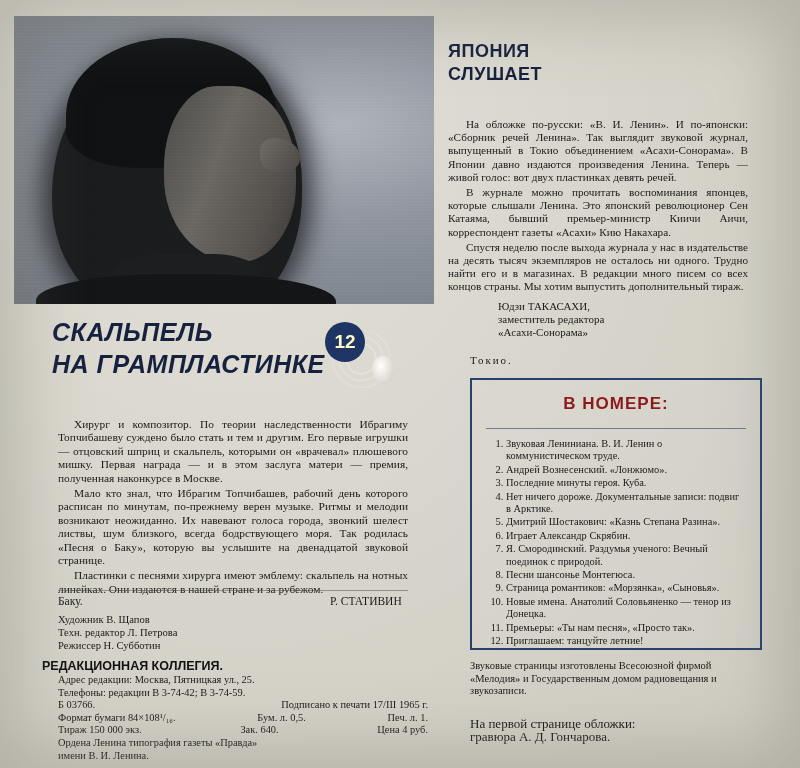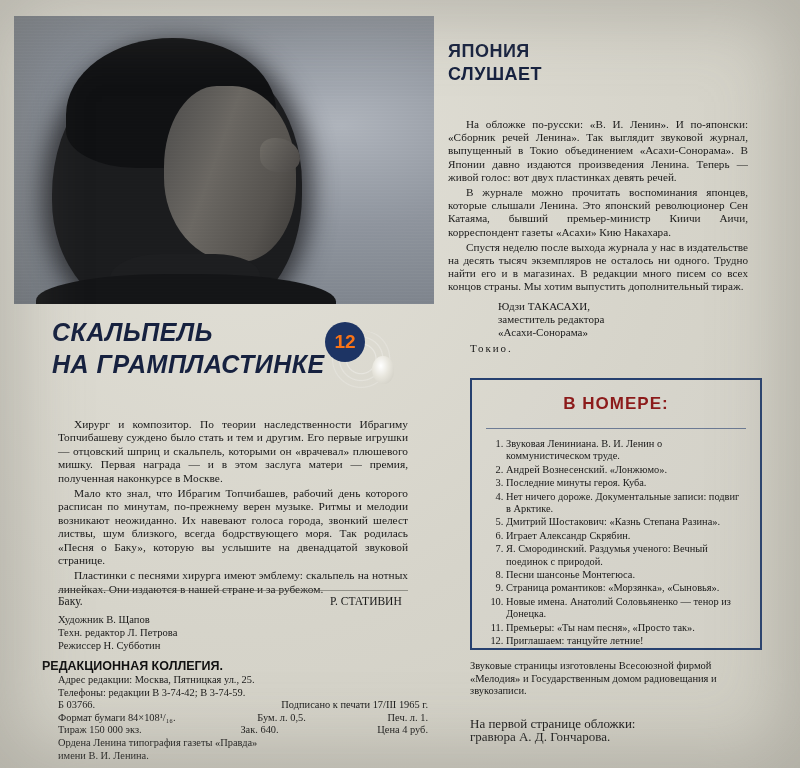--- a/index.html
+++ b/index.html
@@ -65,21 +65,21 @@
   }
   
   .left-title{
     position:absolute;left:52px;top:316px;width:300px;
     font-family:"Liberation Sans", sans-serif;
     font-weight:bold;font-size:25px;line-height:32px;
     letter-spacing:.5px;color:#16213f;font-style:italic;
   }
   .num-badge{
     position:absolute;left:325px;top:322px;width:40px;height:40px;
-    border-radius:50%;background:#1d3464;color:#f97316;
+    border-radius:50%;background:#1d3464;color:#fef9c3;
     font-family:"Liberation Sans", sans-serif;font-weight:bold;font-size:19px;
     display:flex;align-items:center;justify-content:center;
   }
   .disc{
     position:absolute;left:316px;top:330px;width:82px;height:64px;
     border-radius:50%;
     background:
       radial-gradient(circle at 55% 45%, rgba(255,255,255,0) 24%, rgba(255,255,255,.35) 26%, rgba(255,255,255,0) 28%),
       radial-gradient(circle at 55% 45%, rgba(255,255,255,0) 36%, rgba(255,255,255,.28) 38%, rgba(255,255,255,0) 40%),
       radial-gradient(circle at 55% 45%, rgba(255,255,255,0) 48%, rgba(255,255,255,.22) 50%, rgba(255,255,255,0) 52%);
@@ -131,21 +131,21 @@
   .jp-text{
     position:absolute;left:448px;top:118px;width:300px;
     font-size:11.2px;line-height:13.2px;text-align:justify;
   }
   .jp-text p{margin:0 0 2px 0;text-indent:18px;}
   .jp-sig{
     position:absolute;left:498px;top:300px;width:250px;
     text-align:left;font-size:11px;line-height:13px;
   }
   .jp-city{
-    position:absolute;left:470px;top:342px;font-size:11px;letter-spacing:2px;
+    position:absolute;left:470px;top:354px;font-size:11px;letter-spacing:2px;
   }
   
   .box{
     position:absolute;left:470px;top:378px;width:288px;height:268px;
     border:2px solid #26406f;
     background:rgba(255,255,255,.04);
   }
   .box-h{
     position:absolute;left:0;top:0;width:100%;
     text-align:center;margin-top:14px;

